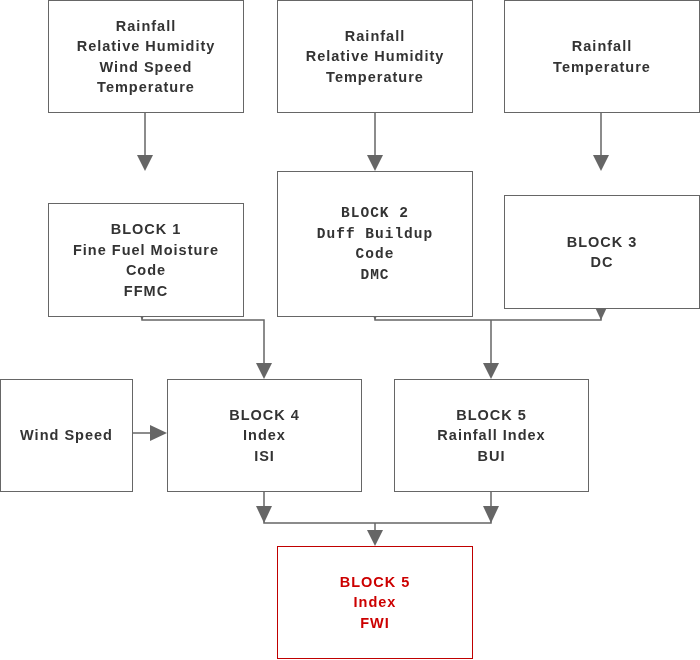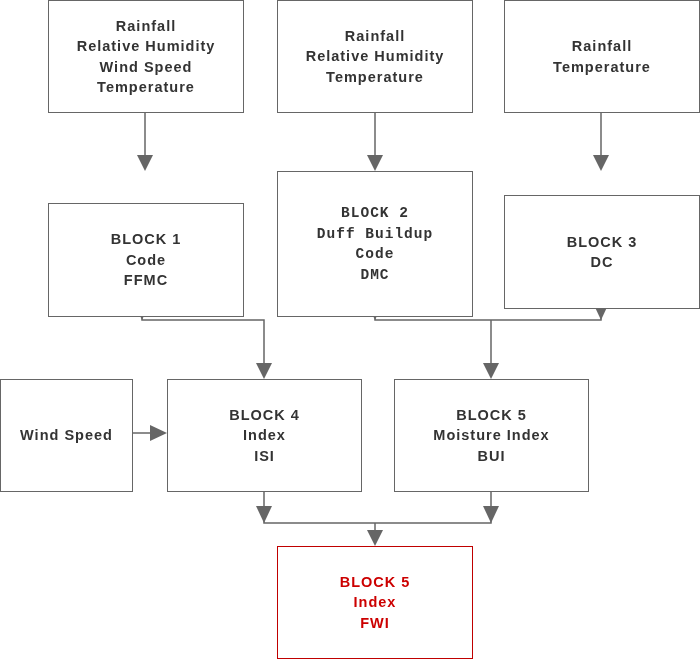--- a/index.html
+++ b/index.html
@@ -61,20 +61,21 @@
   <div class="line">Relative Humidity</div>
   <div class="line">Temperature</div>
 </div>
 <div class="box" style="left:504px;top:0;width:196px;height:113px;">
   <div class="line">Rainfall</div>
   <div class="line">Temperature</div>
 </div>
 
 <div class="box" style="left:48px;top:171px;width:196px;height:114px;margin-top:32px;">
   <div class="line">BLOCK 1</div>
+  <div class="line">Fine Fuel Moisture</div>
   <div class="line">Code</div>
   <div class="line">FFMC</div>
 </div>
 <div class="box" style="left:277px;top:171px;width:196px;height:146px;font-family:Liberation Mono, monospace;">
   <div class="line">BLOCK 2</div>
   <div class="line">Duff Buildup</div>
   <div class="line">Code</div>
   <div class="line">DMC</div>
 </div>
 <div class="box" style="left:504px;top:171px;width:196px;height:114px;margin-top:24px;">
@@ -85,21 +86,21 @@
 <div class="box" style="left:0;top:379px;width:133px;height:113px;">
   <div class="line">Wind Speed</div>
 </div>
 <div class="box" style="left:167px;top:379px;width:195px;height:113px;">
   <div class="line">BLOCK 4</div>
   <div class="line">Index</div>
   <div class="line">ISI</div>
 </div>
 <div class="box" style="left:394px;top:379px;width:195px;height:113px;">
   <div class="line">BLOCK 5</div>
-  <div class="line">Moisture Index</div>
+  <div class="line">Rainfall Index</div>
   <div class="line">BUI</div>
 </div>
 
 <div class="box red" style="left:277px;top:546px;width:196px;height:113px;">
   <div class="line">BLOCK 5</div>
   <div class="line">Index</div>
   <div class="line">FWI</div>
 </div>
 
 </body></html>

